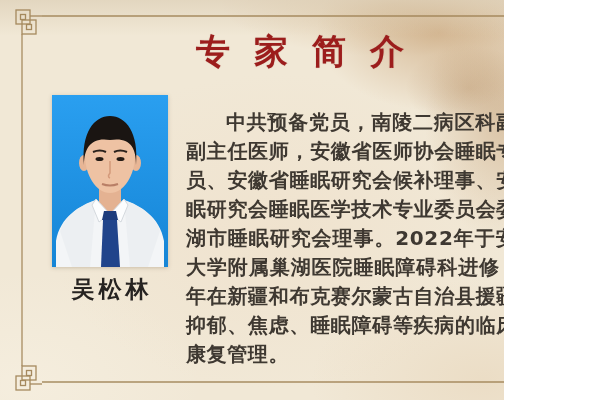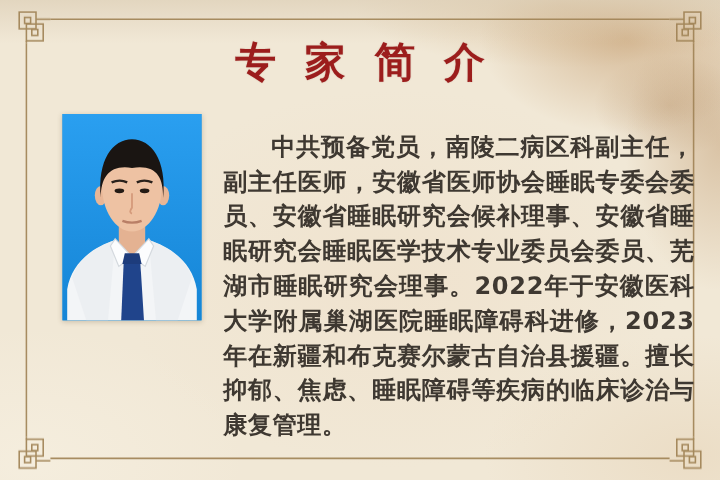--- a/index.html
+++ b/index.html
@@ -1,21 +1,21 @@
 <!DOCTYPE html>
 <html><head>
 <meta charset="utf-8">
 <style>
   * { margin: 0; padding: 0; box-sizing: border-box; }
   html, body { width: 600px; height: 400px; overflow: hidden; }
   body { font-family: "DejaVu Sans", "Liberation Sans", sans-serif; }
 
   .card {
     position: relative;
-    width: 600px; height: 400px;
+    width: 504px; height: 400px;
     background:
       linear-gradient(180deg, rgba(222,208,184,.75) 0%, rgba(222,208,184,0) 9%),
       radial-gradient(ellipse 170px 110px at 87% 8%,  rgba(192,150,102,.55), rgba(192,150,102,0) 72%),
       radial-gradient(ellipse 110px 170px at 100% 30%, rgba(185,144,98,.42), rgba(185,144,98,0) 72%),
       radial-gradient(ellipse 230px 70px  at 78% 1%,  rgba(203,168,122,.5),  rgba(203,168,122,0) 75%),
       radial-gradient(ellipse 90px 60px   at 93% 22%, rgba(163,118,72,.30),  rgba(163,118,72,0) 70%),
       radial-gradient(ellipse 320px 220px at 55% 58%, rgba(236,214,188,.30), rgba(236,214,188,0) 72%),
       radial-gradient(ellipse 240px 140px at 96% 95%, rgba(224,200,166,.35), rgba(224,200,166,0) 72%),
       radial-gradient(ellipse 260px 160px at 4% 96%,  rgba(248,242,228,.55), rgba(248,242,228,0) 70%),
       #f1e8d6;
@@ -140,16 +140,17 @@
 
       <ellipse cx="47.5" cy="64" rx="4" ry="2" fill="#241b15"></ellipse>
       <ellipse cx="68.5" cy="64" rx="4" ry="2" fill="#241b15"></ellipse>
 
       <path d="M 58,66 L 58,78 Q 55,82 58,83" stroke="#d49a7b" stroke-width="1.5" fill="none"></path>
 
       <path d="M 50,89 Q 58,92 66,89" stroke="#b97f66" stroke-width="2" fill="none"></path>
     </svg>
   </div>
 
+  <div class="doctor-name">吴松林</div>
 
   <p class="bio-text">中共预备党员，南陵二病区科副主任，副主任医师，安徽省医师协会睡眠专委会委员、安徽省睡眠研究会候补理事、安徽省睡眠研究会睡眠医学技术专业委员会委员、芜湖市睡眠研究会理事。2022年于安徽医科大学附属巢湖医院睡眠障碍科进修，2023年在新疆和布克赛尔蒙古自治县援疆。擅长抑郁、焦虑、睡眠障碍等疾病的临床诊治与康复管理。</p>
 
 </div>
 
 </body></html>

